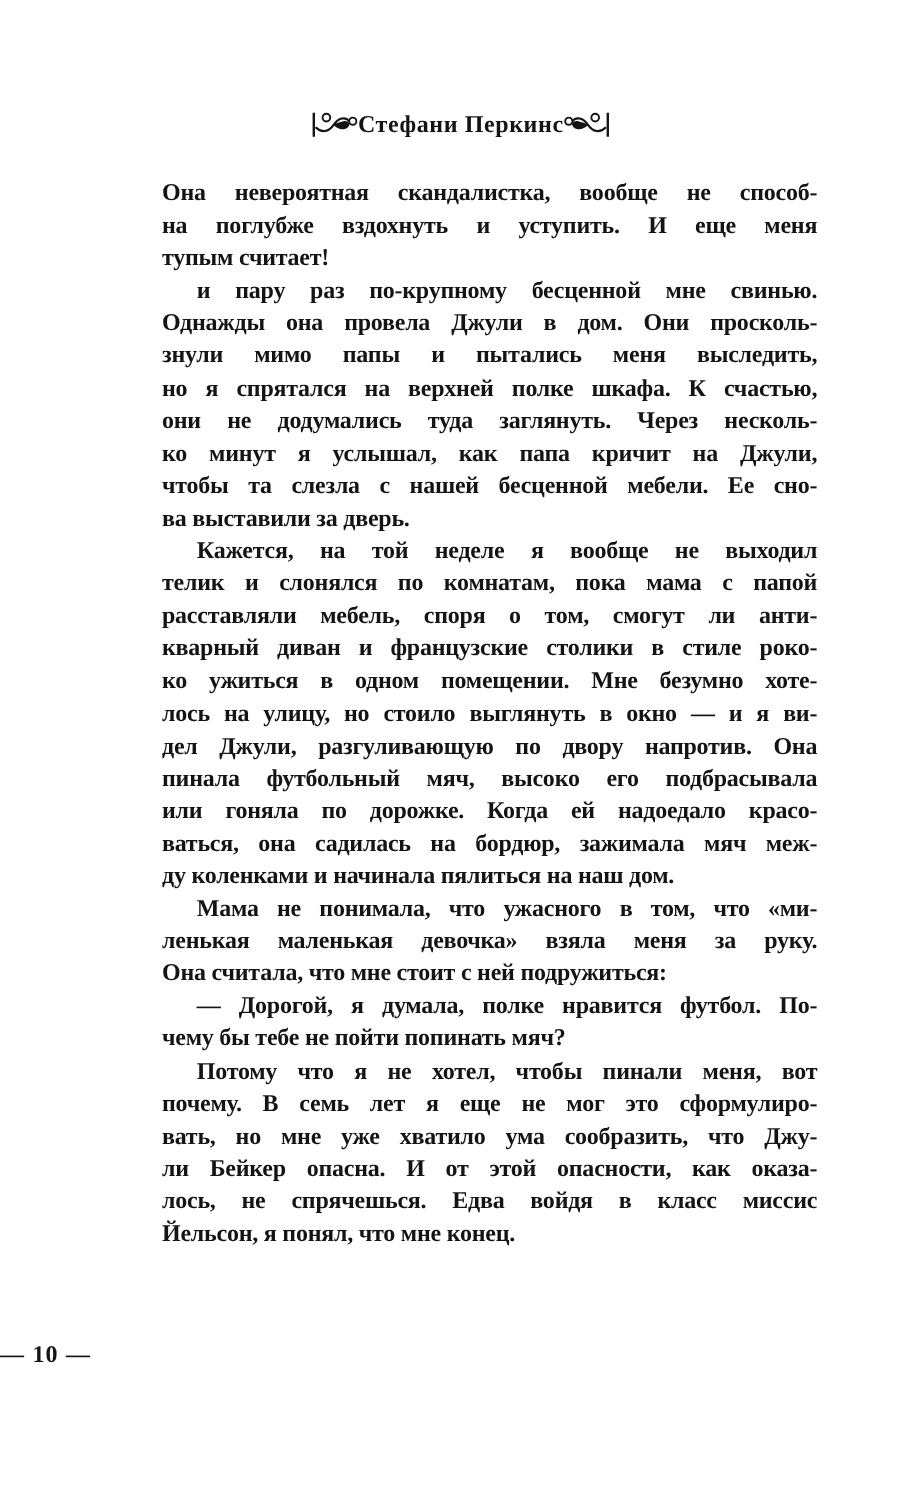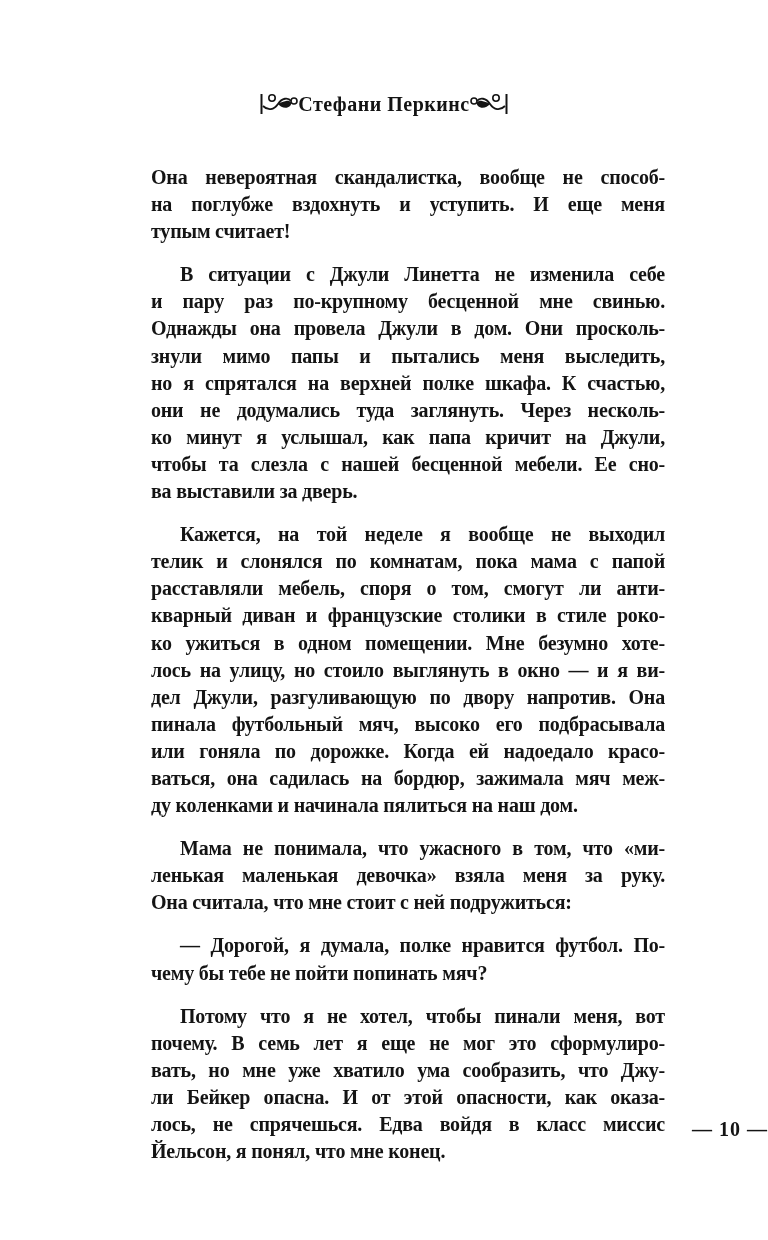--- a/index.html
+++ b/index.html
@@ -42,37 +42,37 @@
   .body-text {
     position: absolute;
     top: 148px;
     left: 135px;
     width: 546px;
     font-size: 20px;
     font-weight: 700;
     line-height: 27.1px;
     letter-spacing: -0.2px;
   }
-  .para { margin: 16px; padding: 0; }
+  .para { margin: 0; padding: 0; }
   .para.indent .line:first-child { text-indent: 29px; }
   .line {
     text-align: justify;
     text-align-last: justify;
     white-space: normal;
   }
   .line.last {
     text-align-last: left;
   }
   
   .footer {
     position: absolute;
     top: 1118px;
     left: 0;
     width: 768px;
-    text-align: right;
+    text-align: left;
     font-size: 20px;
     font-weight: 700;
     letter-spacing: 1px;
   }
 </style>
 </head>
 <body>
 
 <div class="page">
 
@@ -98,21 +98,20 @@
     </span>
   </div>
 
   <div class="body-text">
       <div class="para">
         <div class="line">Она невероятная скандалистка, вообще не способ-</div>
         <div class="line">на поглубже вздохнуть и уступить. И еще меня</div>
         <div class="line last">тупым считает!</div>
       </div>
       <div class="para indent">
-        <div class="line">В ситуации с Джули Линетта не изменила себе</div>
         <div class="line">и пару раз по-крупному бесценной мне свинью.</div>
         <div class="line">Однажды она провела Джули в дом. Они просколь-</div>
         <div class="line">знули мимо папы и пытались меня выследить,</div>
         <div class="line">но я спрятался на верхней полке шкафа. К счастью,</div>
         <div class="line">они не додумались туда заглянуть. Через несколь-</div>
         <div class="line">ко минут я услышал, как папа кричит на Джули,</div>
         <div class="line">чтобы та слезла с нашей бесценной мебели. Ее сно-</div>
         <div class="line last">ва выставили за дверь.</div>
       </div>
       <div class="para indent">

